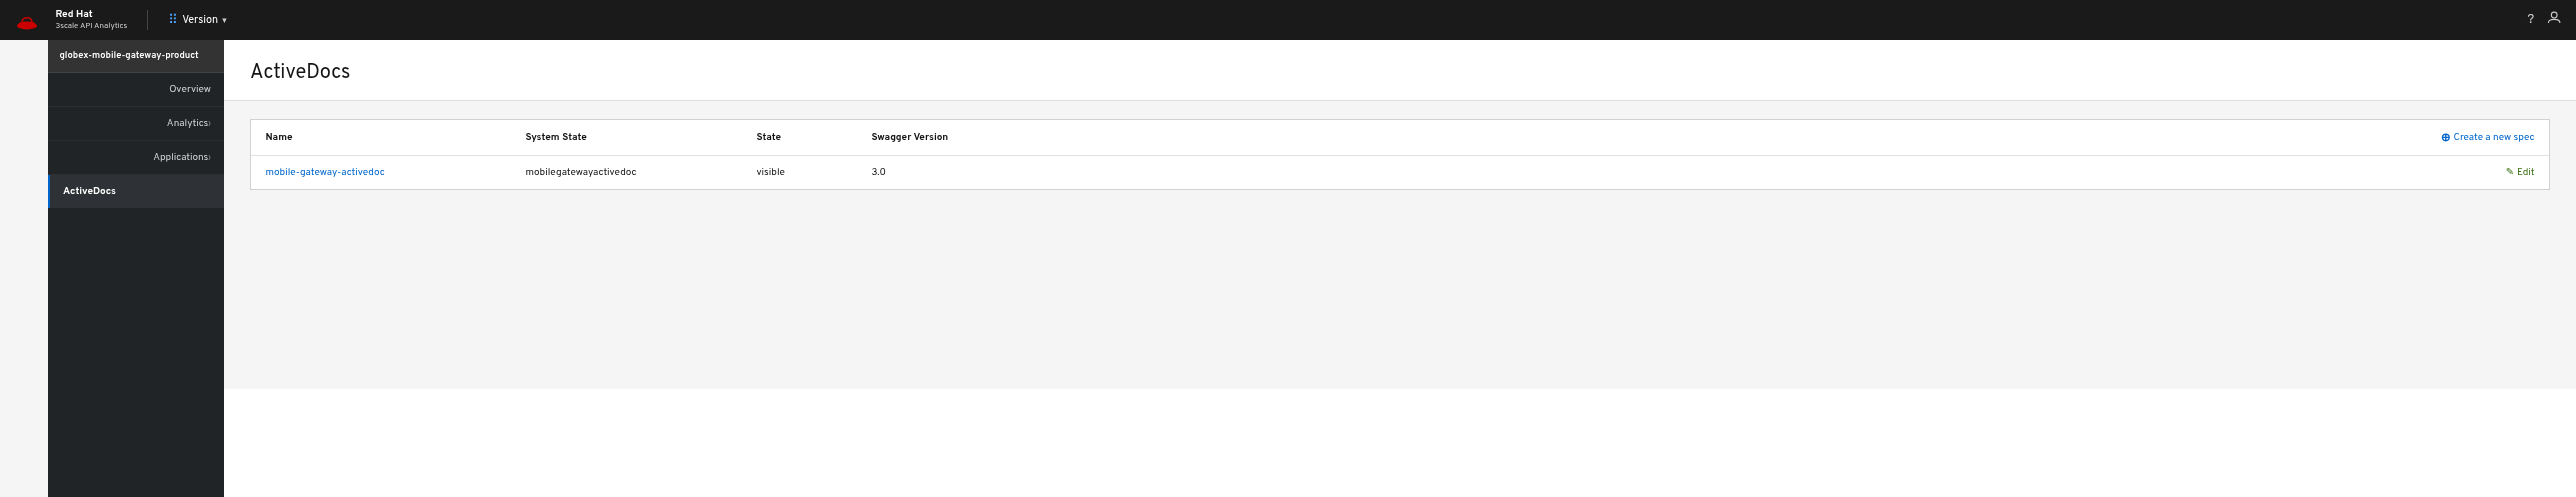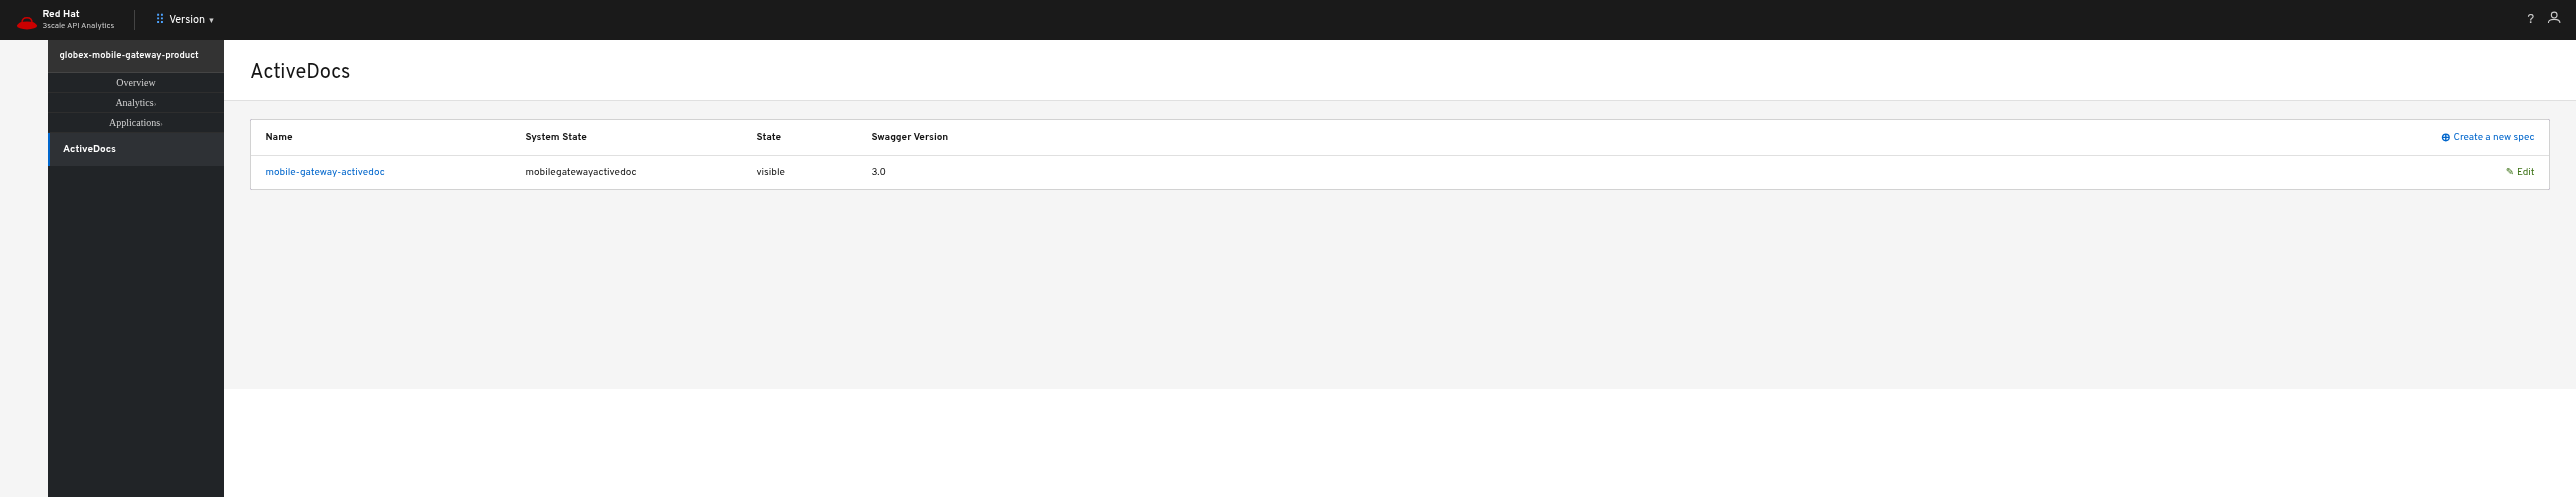--- a/index.html
+++ b/index.html
@@ -13,21 +13,21 @@
       align-items: center;
       padding: 0 14.4px;
       gap: 17.3px;
       position: fixed;
       top: 0; left: 0; right: 0;
       z-index: 100;
     }
     .brand {
       display: flex;
       align-items: center;
-      gap: 2px;
+      gap: 15px;
     }
     .redhat-logo {
       display: flex;
       align-items: center;
       gap: 5.8px;
     }
     .redhat-logo svg { width: 26px; height: 26px; }
     .brand-text {
       color: #fff;
       font-size: 9.4px;
@@ -94,27 +94,26 @@
       color: #fff;
       font-size: 9.4px;
       font-weight: 600;
       padding: 10px 11.5px;
       border-bottom: 0.7px solid #444;
     }
 
     .sidebar-item {
       display: flex;
       align-items: center;
-      justify-content: center;
-      padding: 4px 13px;
+      justify-content: flex-end;
+      padding: 10px 13px;
       color: #d2d2d2;
       cursor: pointer;
       font-size: 10px;
       border-bottom: 0.7px solid #2e2e2e;
-      font-family: Liberation Serif, serif;
     }
     .sidebar-item .chevron-right {
       font-size: 8.7px;
       color: #888;
     }
     .sidebar-active-docs {
       padding: 10px 13px;
       color: #fff;
       font-weight: 700;
       font-size: 10px;

